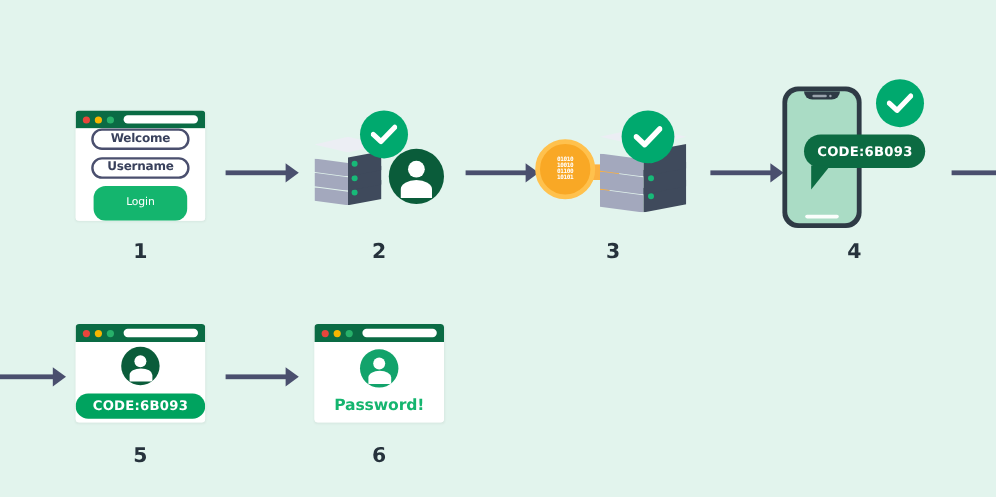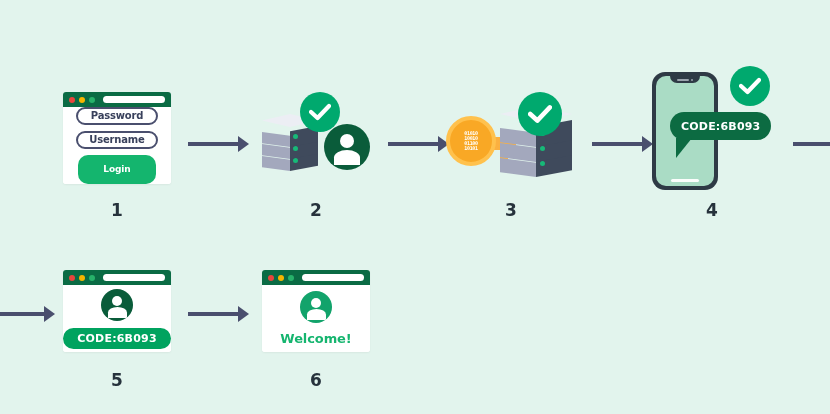--- a/index.html
+++ b/index.html
@@ -61,21 +61,21 @@
   .pill{
     border:2px solid #4a4f6e;border-radius:11px;
     font-size:10px;font-weight:bold;color:#39415c;
     display:flex;align-items:center;justify-content:center;
     width:78px;height:15px;letter-spacing:-0.2px;
   }
   .btn-login{
     background:#14b56e;border-radius:10px;
     width:78px;height:32px;
     display:flex;align-items:center;justify-content:center;
-    font-size:9px;font-weight:bold;color:#ffffff;letter-spacing:-0.1px;
+    font-size:9px;font-weight:normal;color:#ffffff;letter-spacing:-0.1px;
   }
 
   
   .code-pill{
     background:#00a35f;border-radius:12px;
     padding:4px 14px;font-size:11px;font-weight:bold;color:#ffffff;
     letter-spacing:0.2px;
   }
   .welcome{
     font-size:13px;font-weight:bold;color:#15b56f;letter-spacing:-0.1px;
@@ -163,21 +163,21 @@
 
 
   <div class="abs browser" style="left:63px;top:92px;width:108px;height:92px;">
     <div class="bar">
       <span class="dot r"></span>
       <span class="dot y"></span>
       <span class="dot g"></span>
       <span class="addr"></span>
     </div>
     <div class="body" style="height:77px;gap:6px;">
-      <div class="pill">Password</div>
+      <div class="pill">Welcome</div>
       <div class="pill">Username</div>
       <div class="btn-login">Login</div>
     </div>
   </div>
   <div class="abs stepnum" style="left:97px;top:200px;">1</div>
 
   <div class="abs arrow" style="left:188px;top:133px;width:62px;">
     <span class="shaft" style="width:51px;"></span>
     <span class="head" style="left:50px;"></span>
   </div>
@@ -333,18 +333,18 @@
       <span class="dot r"></span>
       <span class="dot y"></span>
       <span class="dot g"></span>
       <span class="addr"></span>
     </div>
     <div class="body" style="height:67px;gap:8px;">
       <div class="avatar" style="width:32px;height:32px;background:#12a36b;">
         <span class="head" style="width:10px;height:10px;left:11px;top:7px;"></span>
         <span class="shoulders" style="width:19px;height:11px;left:6.5px;top:18px;"></span>
       </div>
-      <div class="welcome">Welcome!</div>
+      <div class="welcome">Password!</div>
     </div>
   </div>
   <div class="abs stepnum" style="left:296px;top:370px;">6</div>
 
 </div>
 
 </body></html>

